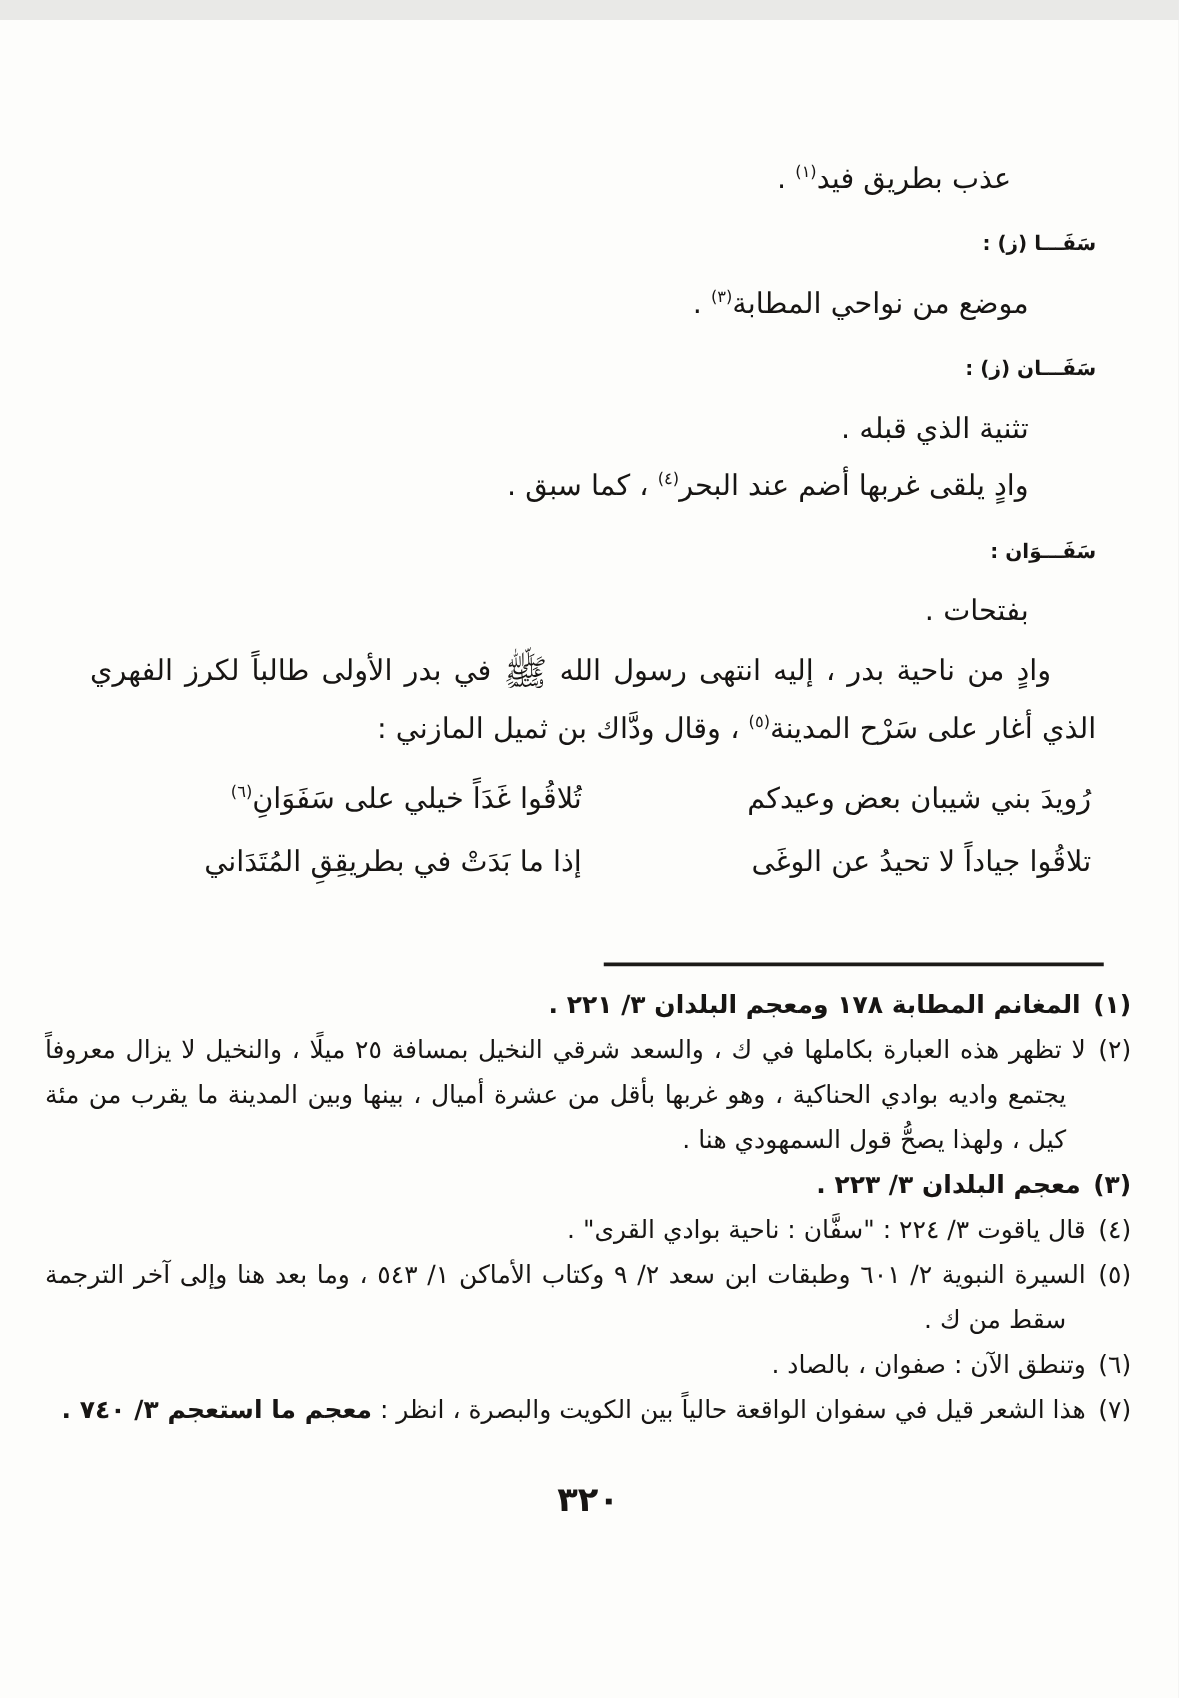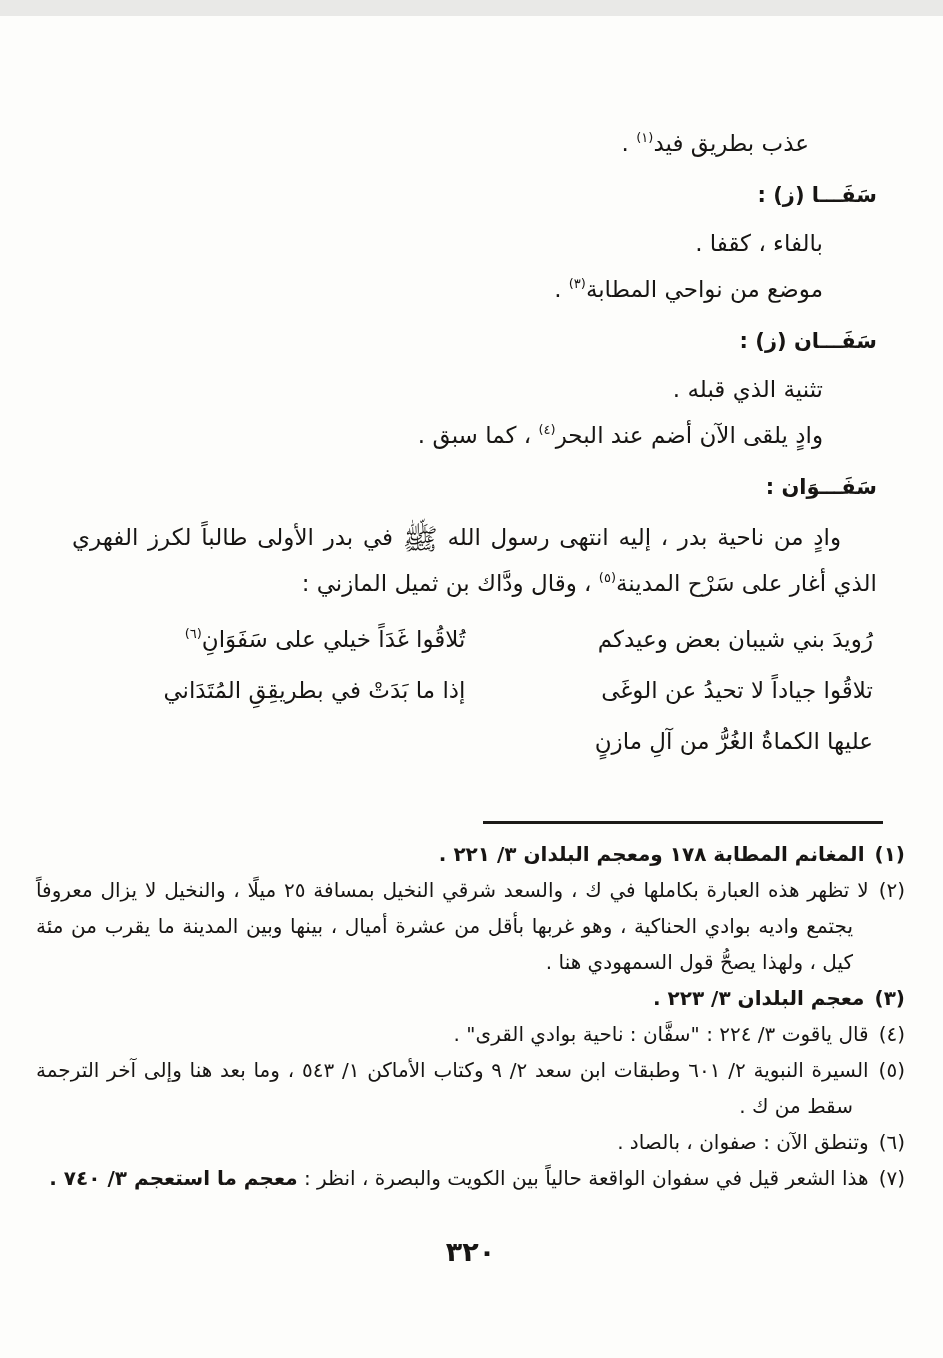--- a/index.html
+++ b/index.html
@@ -12,21 +12,21 @@
     color: #171513;
     font-family: "DejaVu Sans", sans-serif;
     direction: rtl;
     overflow: hidden;
   }
   .content { padding: 104px 66px 0 72px; }
   .bline { font-size: 23px; line-height: 46px; }
   .indent-big { text-indent: 68px; }
   .para-indent { text-indent: 36px; }
   .headword {
-    font-size: 21px; font-weight: bold;
+    font-size: 16px; font-weight: bold;
     line-height: 50px; margin-top: 4px;
   }
   .def { margin-right: 54px; }
   sup.ref {
     font-size: 13px; font-weight: normal;
     vertical-align: super; line-height: 0;
     letter-spacing: 0;
   }
   .longpara {
     font-size: 23px; line-height: 46px;
@@ -59,42 +59,41 @@
 </head>
 <body>
 
 <div class="page">
   <main class="content">
 
     <p class="bline indent-big"><span>عذب بطريق فيد</span><sup class="ref">(١)</sup><span> .</span></p>
 
 
     <h2 class="headword">سَفَـــا (ز) :</h2>
-    <p class="bline def">بالفاء ، كقفا .</p>
     <p class="bline def"><span>موضع من نواحي المطابة</span><sup class="ref">(٣)</sup><span> .</span></p>
 
     <h2 class="headword">سَفَـــان (ز) :</h2>
     <p class="bline def">تثنية الذي قبله .</p>
-    <p class="bline def"><span>وادٍ يلقى الآن أضم عند البحر</span><sup class="ref">(٤)</sup><span> ، كما سبق .</span></p>
+    <p class="bline def"><span>وادٍ يلقى غربها أضم عند البحر</span><sup class="ref">(٤)</sup><span> ، كما سبق .</span></p>
 
     <h2 class="headword">سَفَـــوَان :</h2>
+    <p class="bline def">بفتحات .</p>
 
     <p class="longpara"><span>وادٍ من ناحية بدر ، إليه انتهى رسول الله </span><span class="saw">ﷺ</span><span> في بدر الأولى طالباً لكرز الفهري الذي أغار على سَرْح المدينة</span><sup class="ref">(٥)</sup><span> ، وقال ودَّاك بن ثميل المازني :</span></p>
 
     <div class="poem">
       <div class="verse">
         <span class="hem-r">رُويدَ بني شيبان بعض وعيدكم</span>
         <span class="hem-l"><span>تُلاقُوا غَدَاً خيلي على سَفَوَانِ</span><sup class="ref">(٦)</sup></span>
       </div>
       <div class="verse">
         <span class="hem-r">تلاقُوا جياداً لا تحيدُ عن الوغَى</span>
         <span class="hem-l"><span>إذا ما بَدَتْ في بطريقِقِ المُتَدَاني</span></span>
       </div>
       <div class="verse">
-        <span class="hem-r">عليها الكماةُ الغُرُّ من آلِ مازنٍ</span>
       </div>
     </div>
   </main>
 
   <footer class="footnotes">
     <div class="fn-rule"></div>
 
     <div class="fn fn-bold"><span class="fn-num">(١)</span><span>المغانم المطابة ١٧٨ ومعجم البلدان ٣/ ٢٢١ .</span></div>
 
     <div class="fn"><span class="fn-num">(٢)</span><span>لا تظهر هذه العبارة بكاملها في ك ، والسعد شرقي النخيل بمسافة ٢٥ ميلًا ، والنخيل لا يزال معروفاً يجتمع واديه بوادي الحناكية ، وهو غربها بأقل من عشرة أميال ، بينها وبين المدينة ما يقرب من مئة كيل ، ولهذا يصحُّ قول السمهودي هنا .</span></div>

